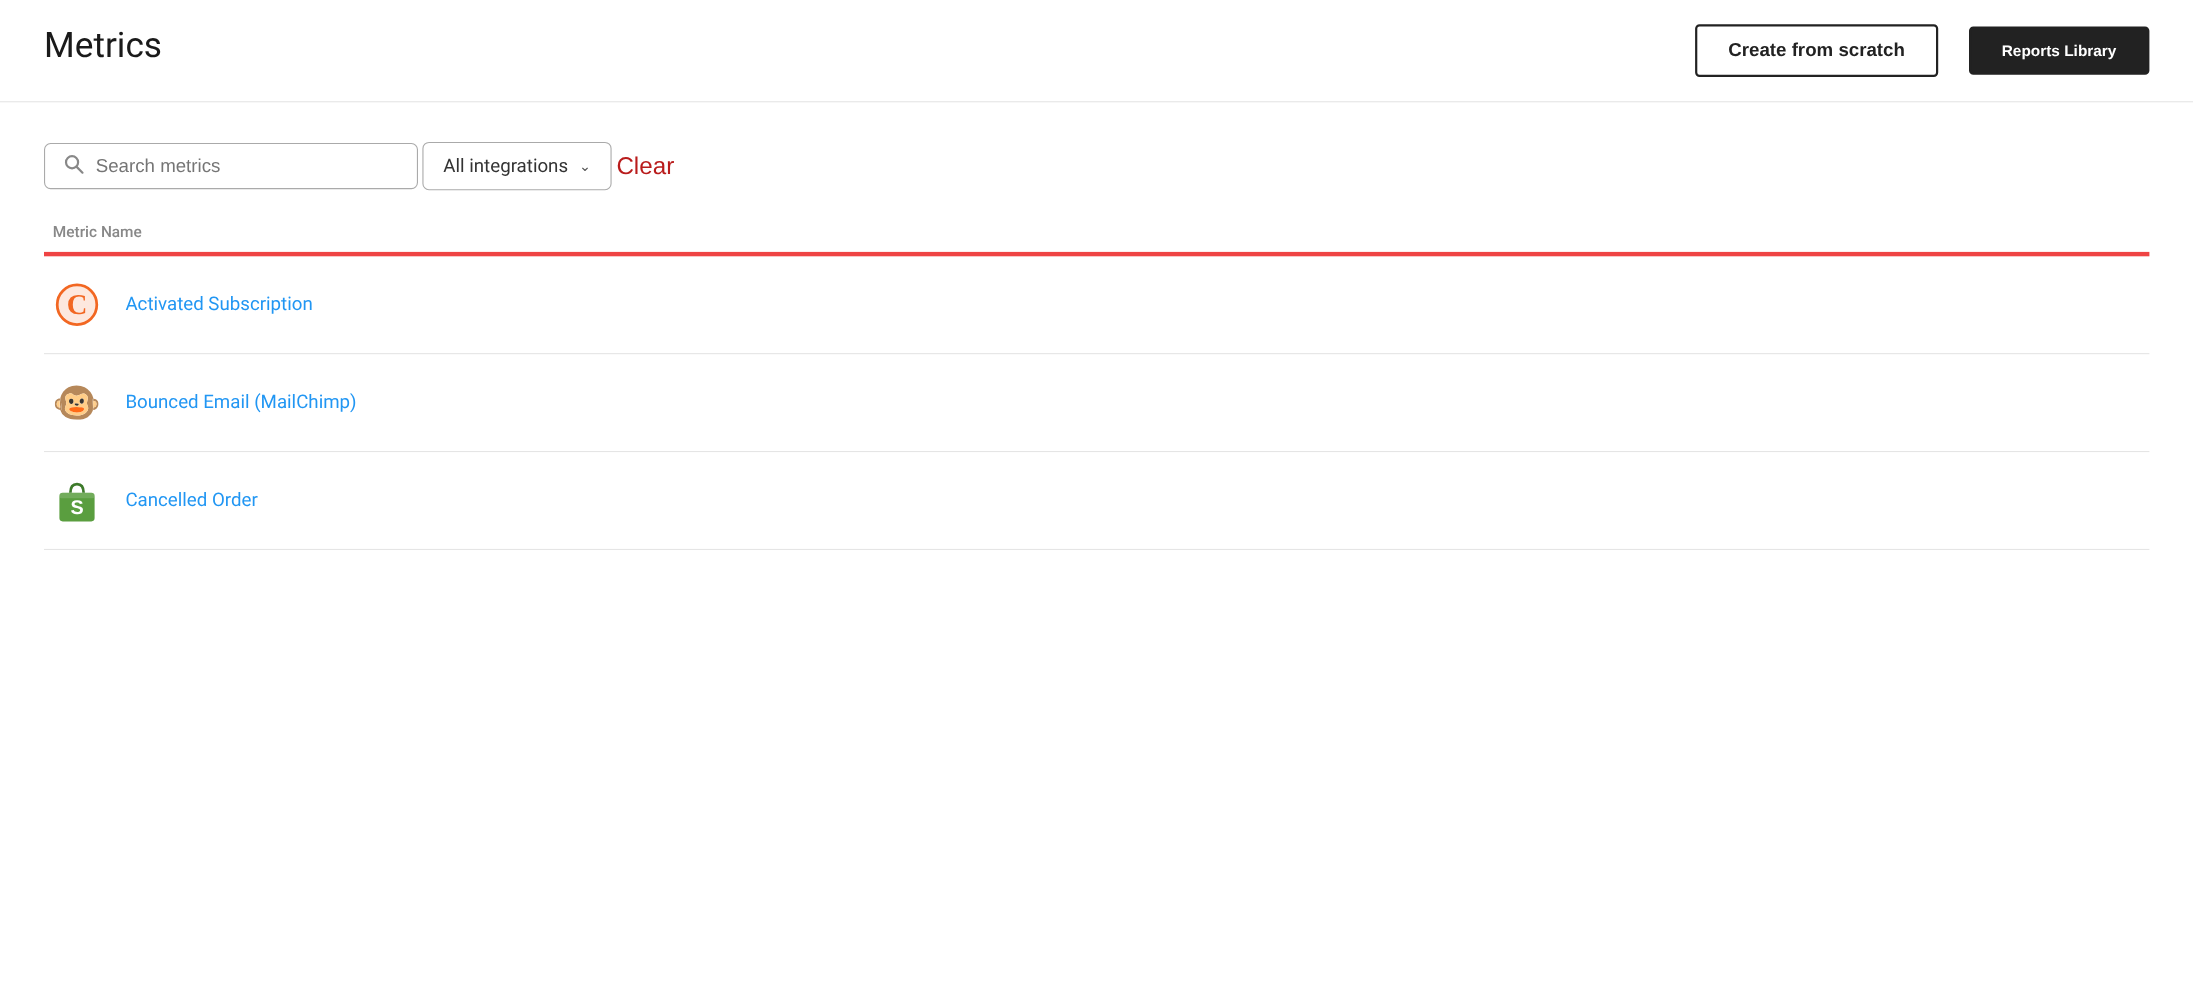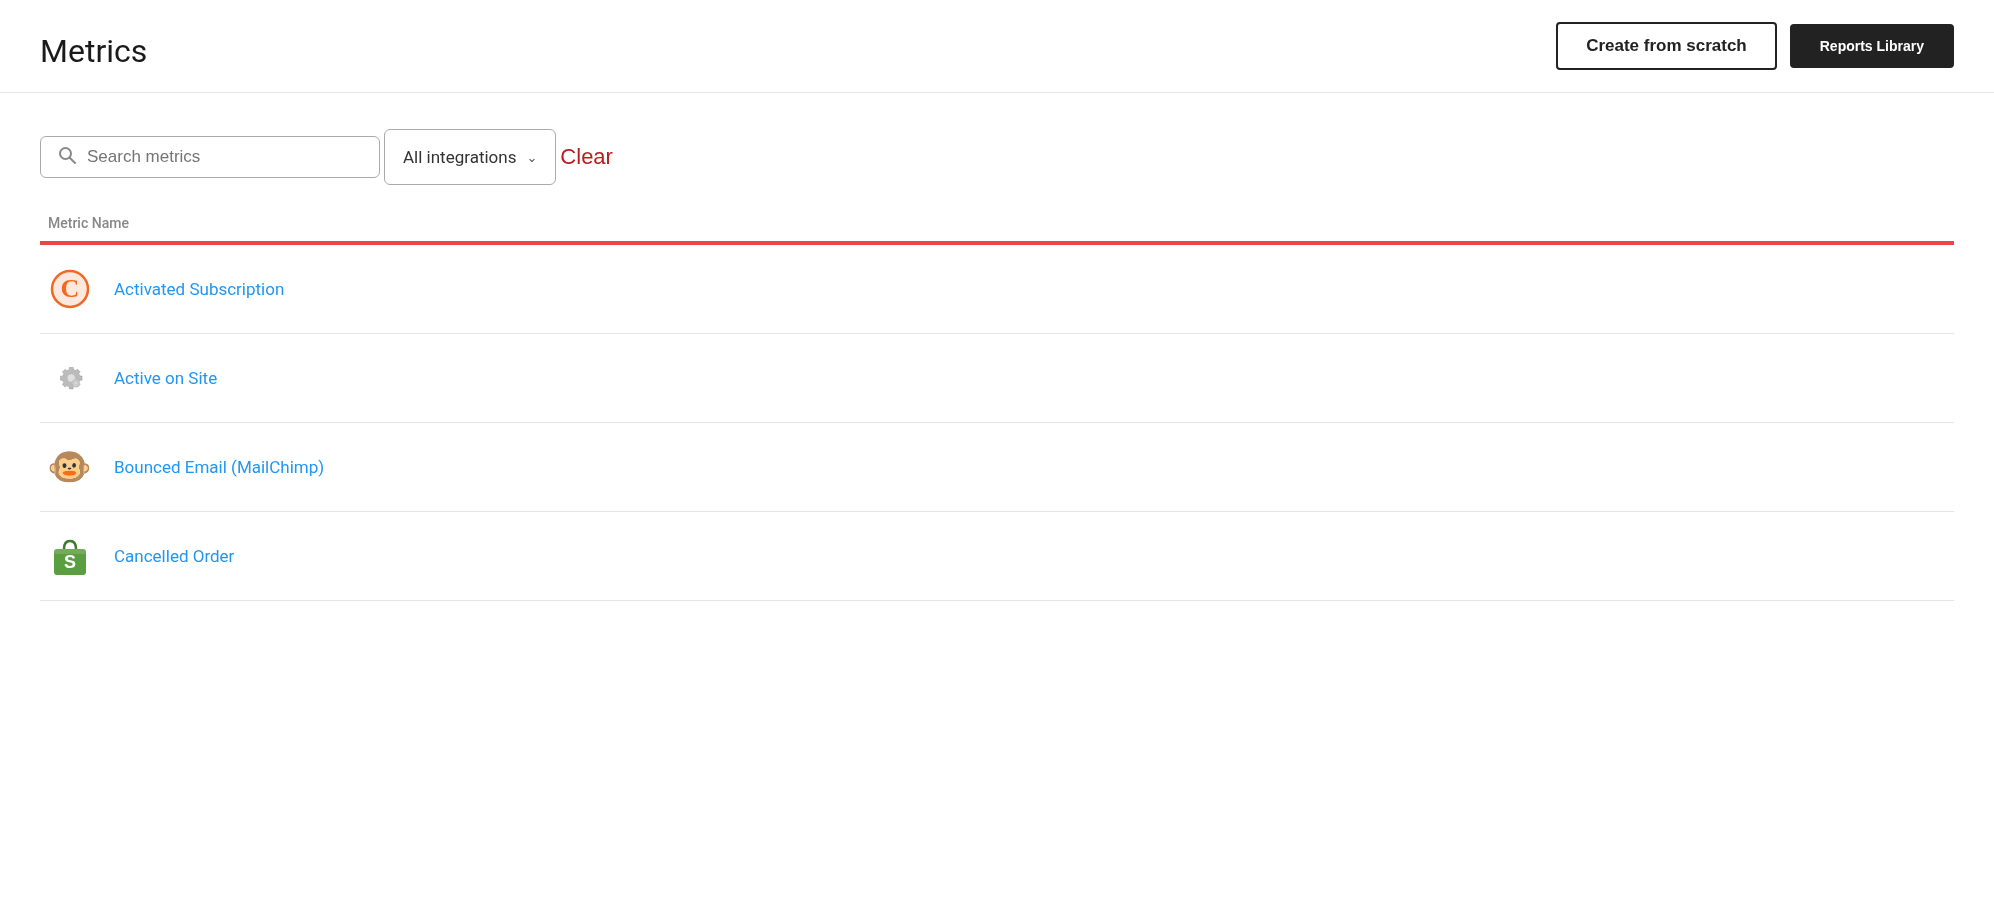--- a/index.html
+++ b/index.html
@@ -6,33 +6,33 @@
     body {
       font-family: -apple-system, BlinkMacSystemFont, 'Segoe UI', Roboto, Helvetica, Arial, sans-serif;
       background: #fff;
       color: #222;
       font-size: 16px;
     }
 
     
     .header {
       display: flex;
-      align-items: flex-end;
+      align-items: flex-start;
       justify-content: space-between;
       padding: 22px 40px 22px 40px;
       border-bottom: 1px solid #e5e5e5;
     }
     .header-title {
       font-size: 32px;
       font-weight: 400;
       color: #1a1a1a;
     }
     .header-actions {
       display: flex;
-      gap: 13px;
+      gap: 28px;
       align-items: center;
       margin-left: 36px;
     }
     .btn-create-scratch {
       padding: 12px 28px;
       border: 2px solid #222;
       background: #fff;
       color: #222;
       font-size: 17px;
       font-weight: 600;
@@ -82,21 +82,21 @@
       display: flex;
       align-items: center;
       border: 1.5px solid #aaa;
       border-radius: 6px;
       padding: 8px 18px;
       font-size: 17px;
       color: #333;
       cursor: pointer;
       background: #fff;
       gap: 10px;
-      height: 56px;
+      height: 44px;
     }
     .chevron-down {
       font-size: 13px;
       color: #555;
     }
     .clear-btn {
       color: #b91c1c;
       background: none;
       border: none;
       font-size: 22px;
@@ -173,37 +173,20 @@
     <div class="metric-icon">
       <svg width="40" height="40" viewBox="0 0 40 40" xmlns="http://www.w3.org/2000/svg">
         <circle cx="20" cy="20" r="18" fill="#f26722" opacity="0.15"></circle>
         <text x="50%" y="56%" dominant-baseline="middle" text-anchor="middle" font-size="26" font-weight="bold" fill="#f26722" font-family="Georgia, serif">C</text>
         <circle cx="20" cy="20" r="18" fill="none" stroke="#f26722" stroke-width="2.5"></circle>
       </svg>
     </div>
     <span class="metric-name">Activated Subscription</span>
   </div>
 
-  <div class="metric-row">
-    <div class="metric-icon">
-      <svg width="40" height="40" viewBox="0 0 40 40" xmlns="http://www.w3.org/2000/svg">
-
-        <g transform="translate(4, 4)">
-          <path d="M28 14h-2.2a9.9 9.9 0 0 0-1.1-2.6l1.5-1.5-2.8-2.8-1.5 1.5A9.9 9.9 0 0 0 19.3 7.5V5.5h-4v2.2c-.9.2-1.8.6-2.6 1.1L11.2 7.3 8.4 10.1l1.5 1.5C9.4 12.4 9 13.3 8.8 14.2H6.5v4h2.2c.2.9.6 1.8 1.1 2.6l-1.5 1.5 2.8 2.8 1.5-1.5c.8.5 1.7.9 2.6 1.1v2.2h4v-2.2c.9-.2 1.8-.6 2.6-1.1l1.5 1.5 2.8-2.8-1.5-1.5c.5-.8.9-1.7 1.1-2.6H28v-4z" fill="#bbb" stroke="#999" stroke-width="0.5"></path>
-          <circle cx="17.3" cy="16.1" r="4" fill="#e0e0e0" stroke="#bbb" stroke-width="0.5"></circle>
-        </g>
-
-        <g transform="translate(20, 20) scale(0.55)">
-          <path d="M18 8h-1.5a6.5 6.5 0 0 0-.75-1.8l1.05-1.05-2-2-1.05 1.05A6.5 6.5 0 0 0 12 3.5V2h-3v1.5c-.65.15-1.25.4-1.8.75L6.15 3.2l-2 2 1.05 1.05A6.5 6.5 0 0 0 4.5 8H3v3h1.5c.15.65.4 1.25.75 1.8L4.2 13.85l2 2 1.05-1.05c.55.35 1.15.6 1.8.75V17h3v-1.5c.65-.15 1.25-.4 1.8-.75l1.05 1.05 2-2-1.05-1.05c.35-.55.6-1.15.75-1.8H18V8z" fill="#ccc" stroke="#aaa" stroke-width="0.5"></path>
-          <circle cx="10.5" cy="9.5" r="2.5" fill="#ddd" stroke="#bbb" stroke-width="0.5"></circle>
-        </g>
-      </svg>
-    </div>
-    <span class="metric-name">Active on Site</span>
-  </div>
 
 
   <div class="metric-row">
     <div class="metric-icon">
       <span style="font-size:36px;">🐵</span>
     </div>
     <span class="metric-name">Bounced Email (MailChimp)</span>
   </div>
 
   <div class="metric-row">

